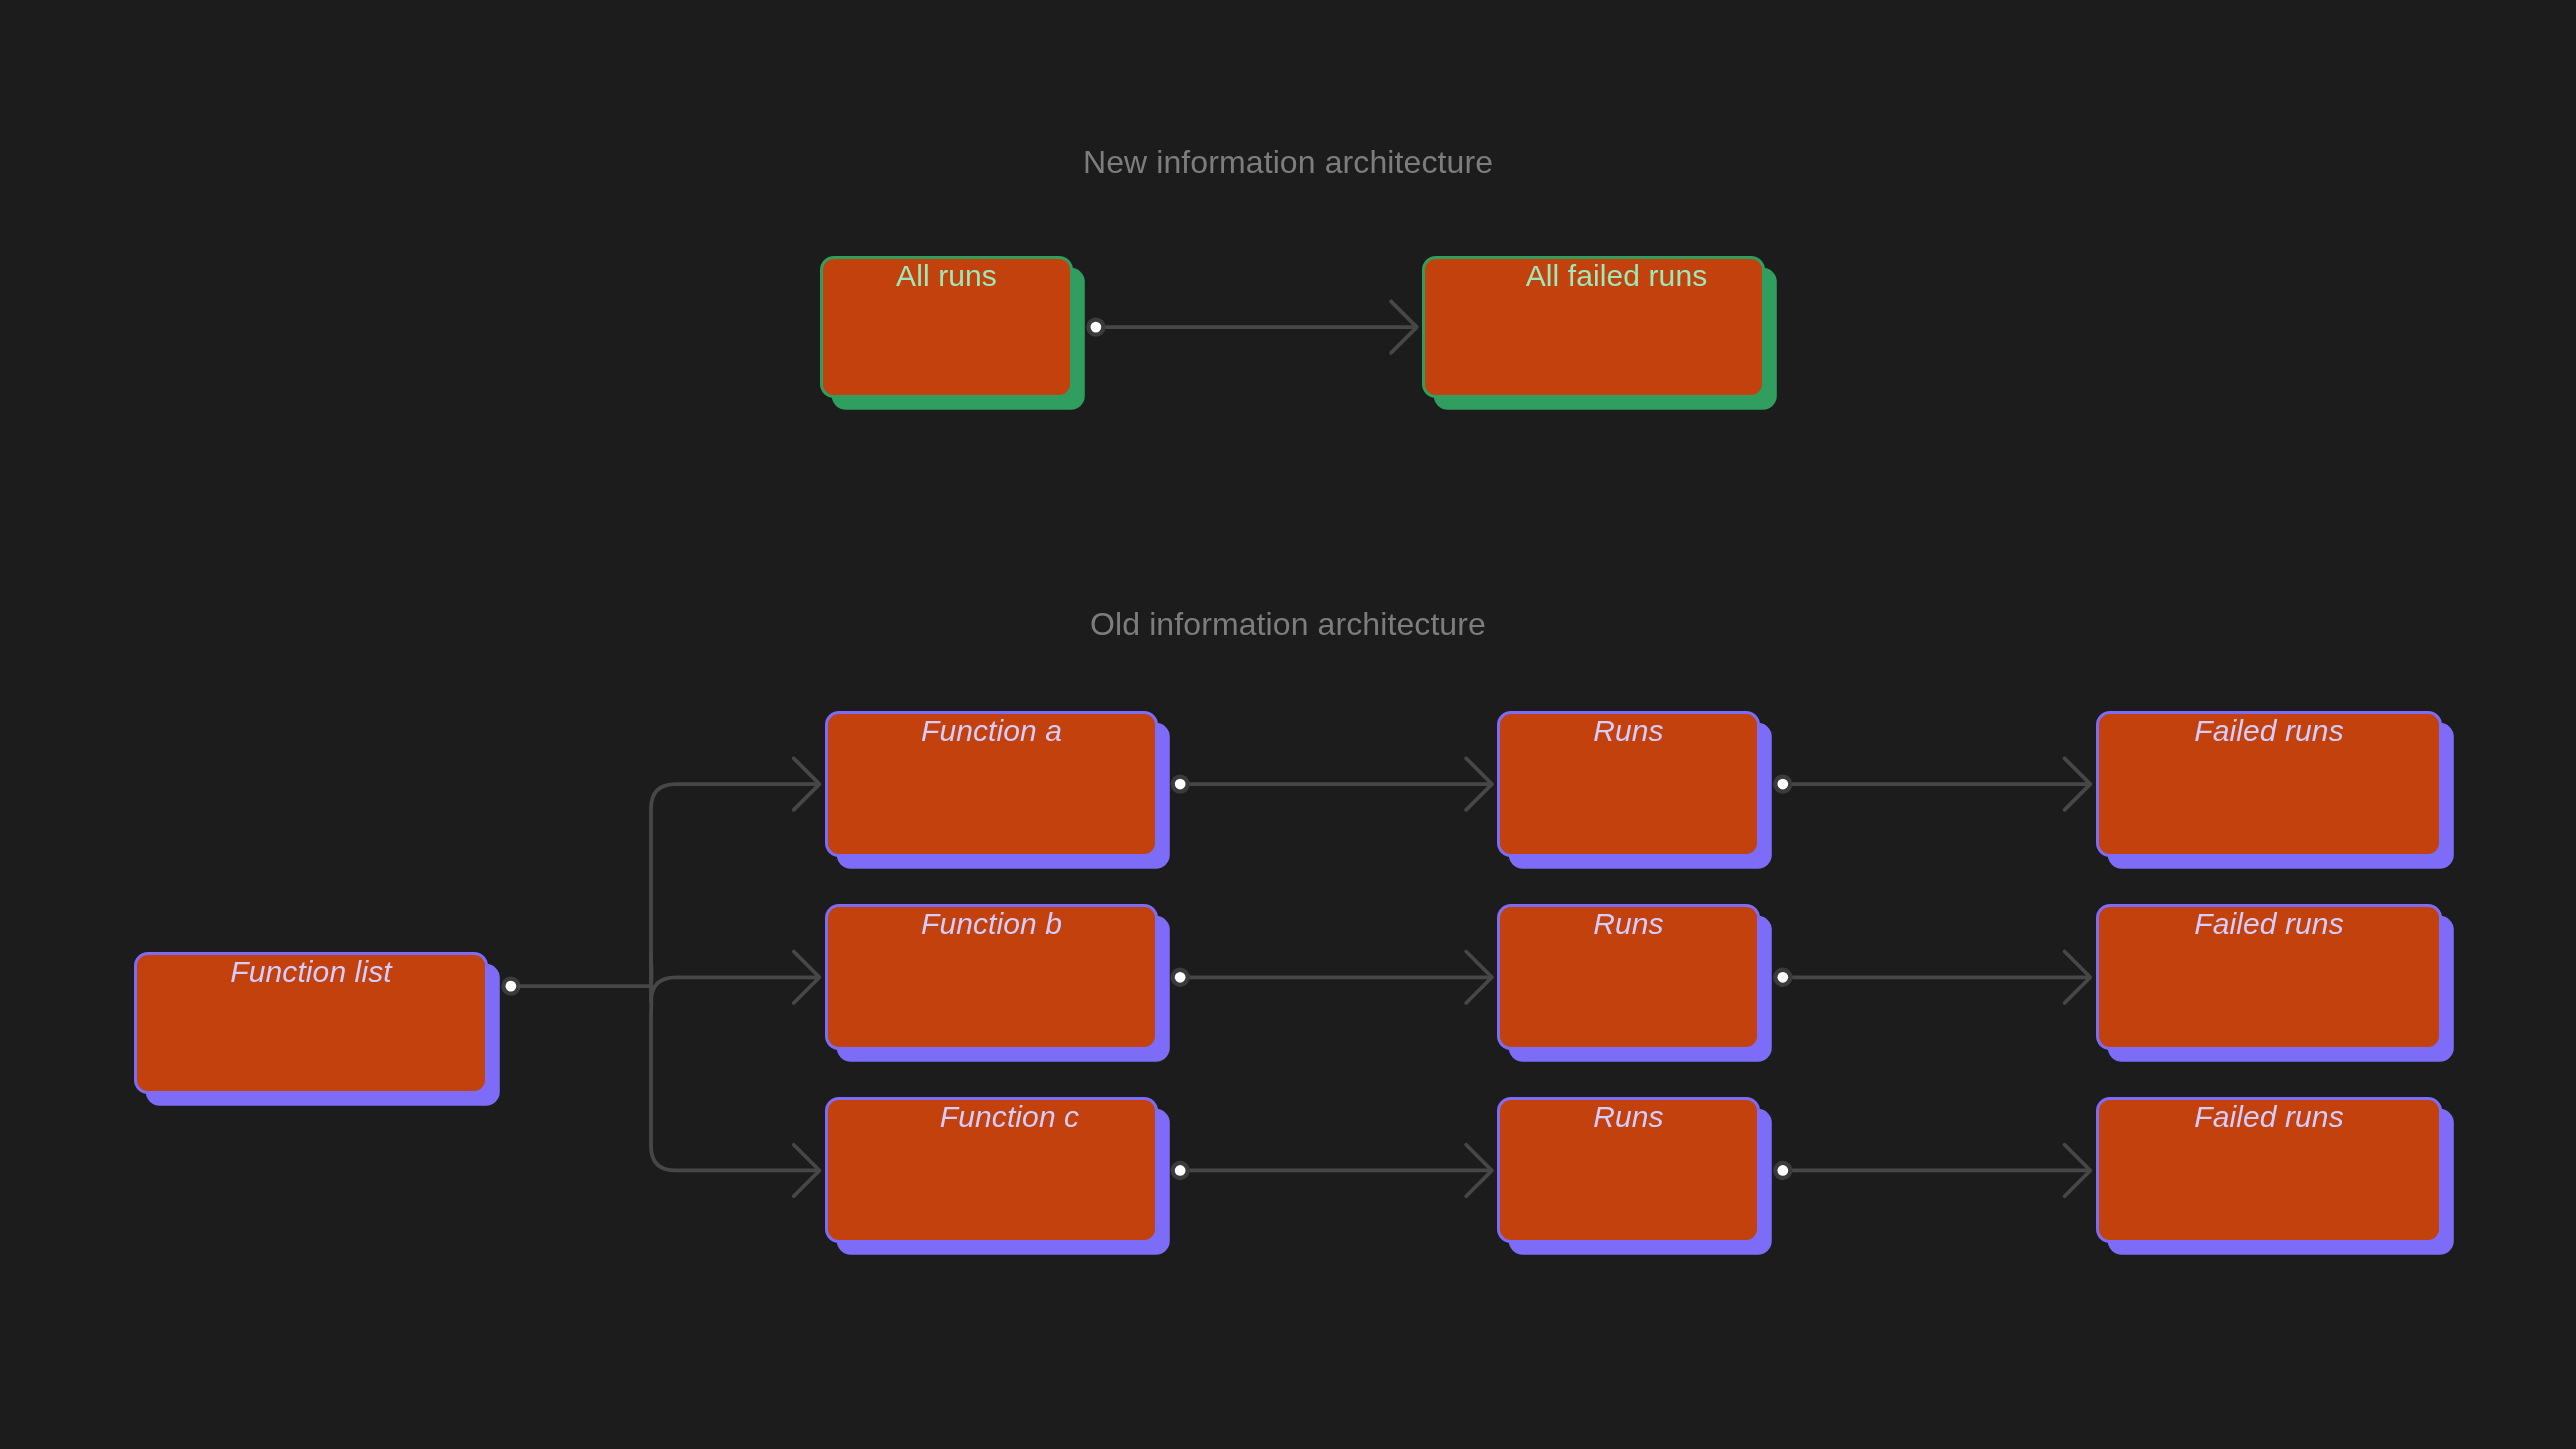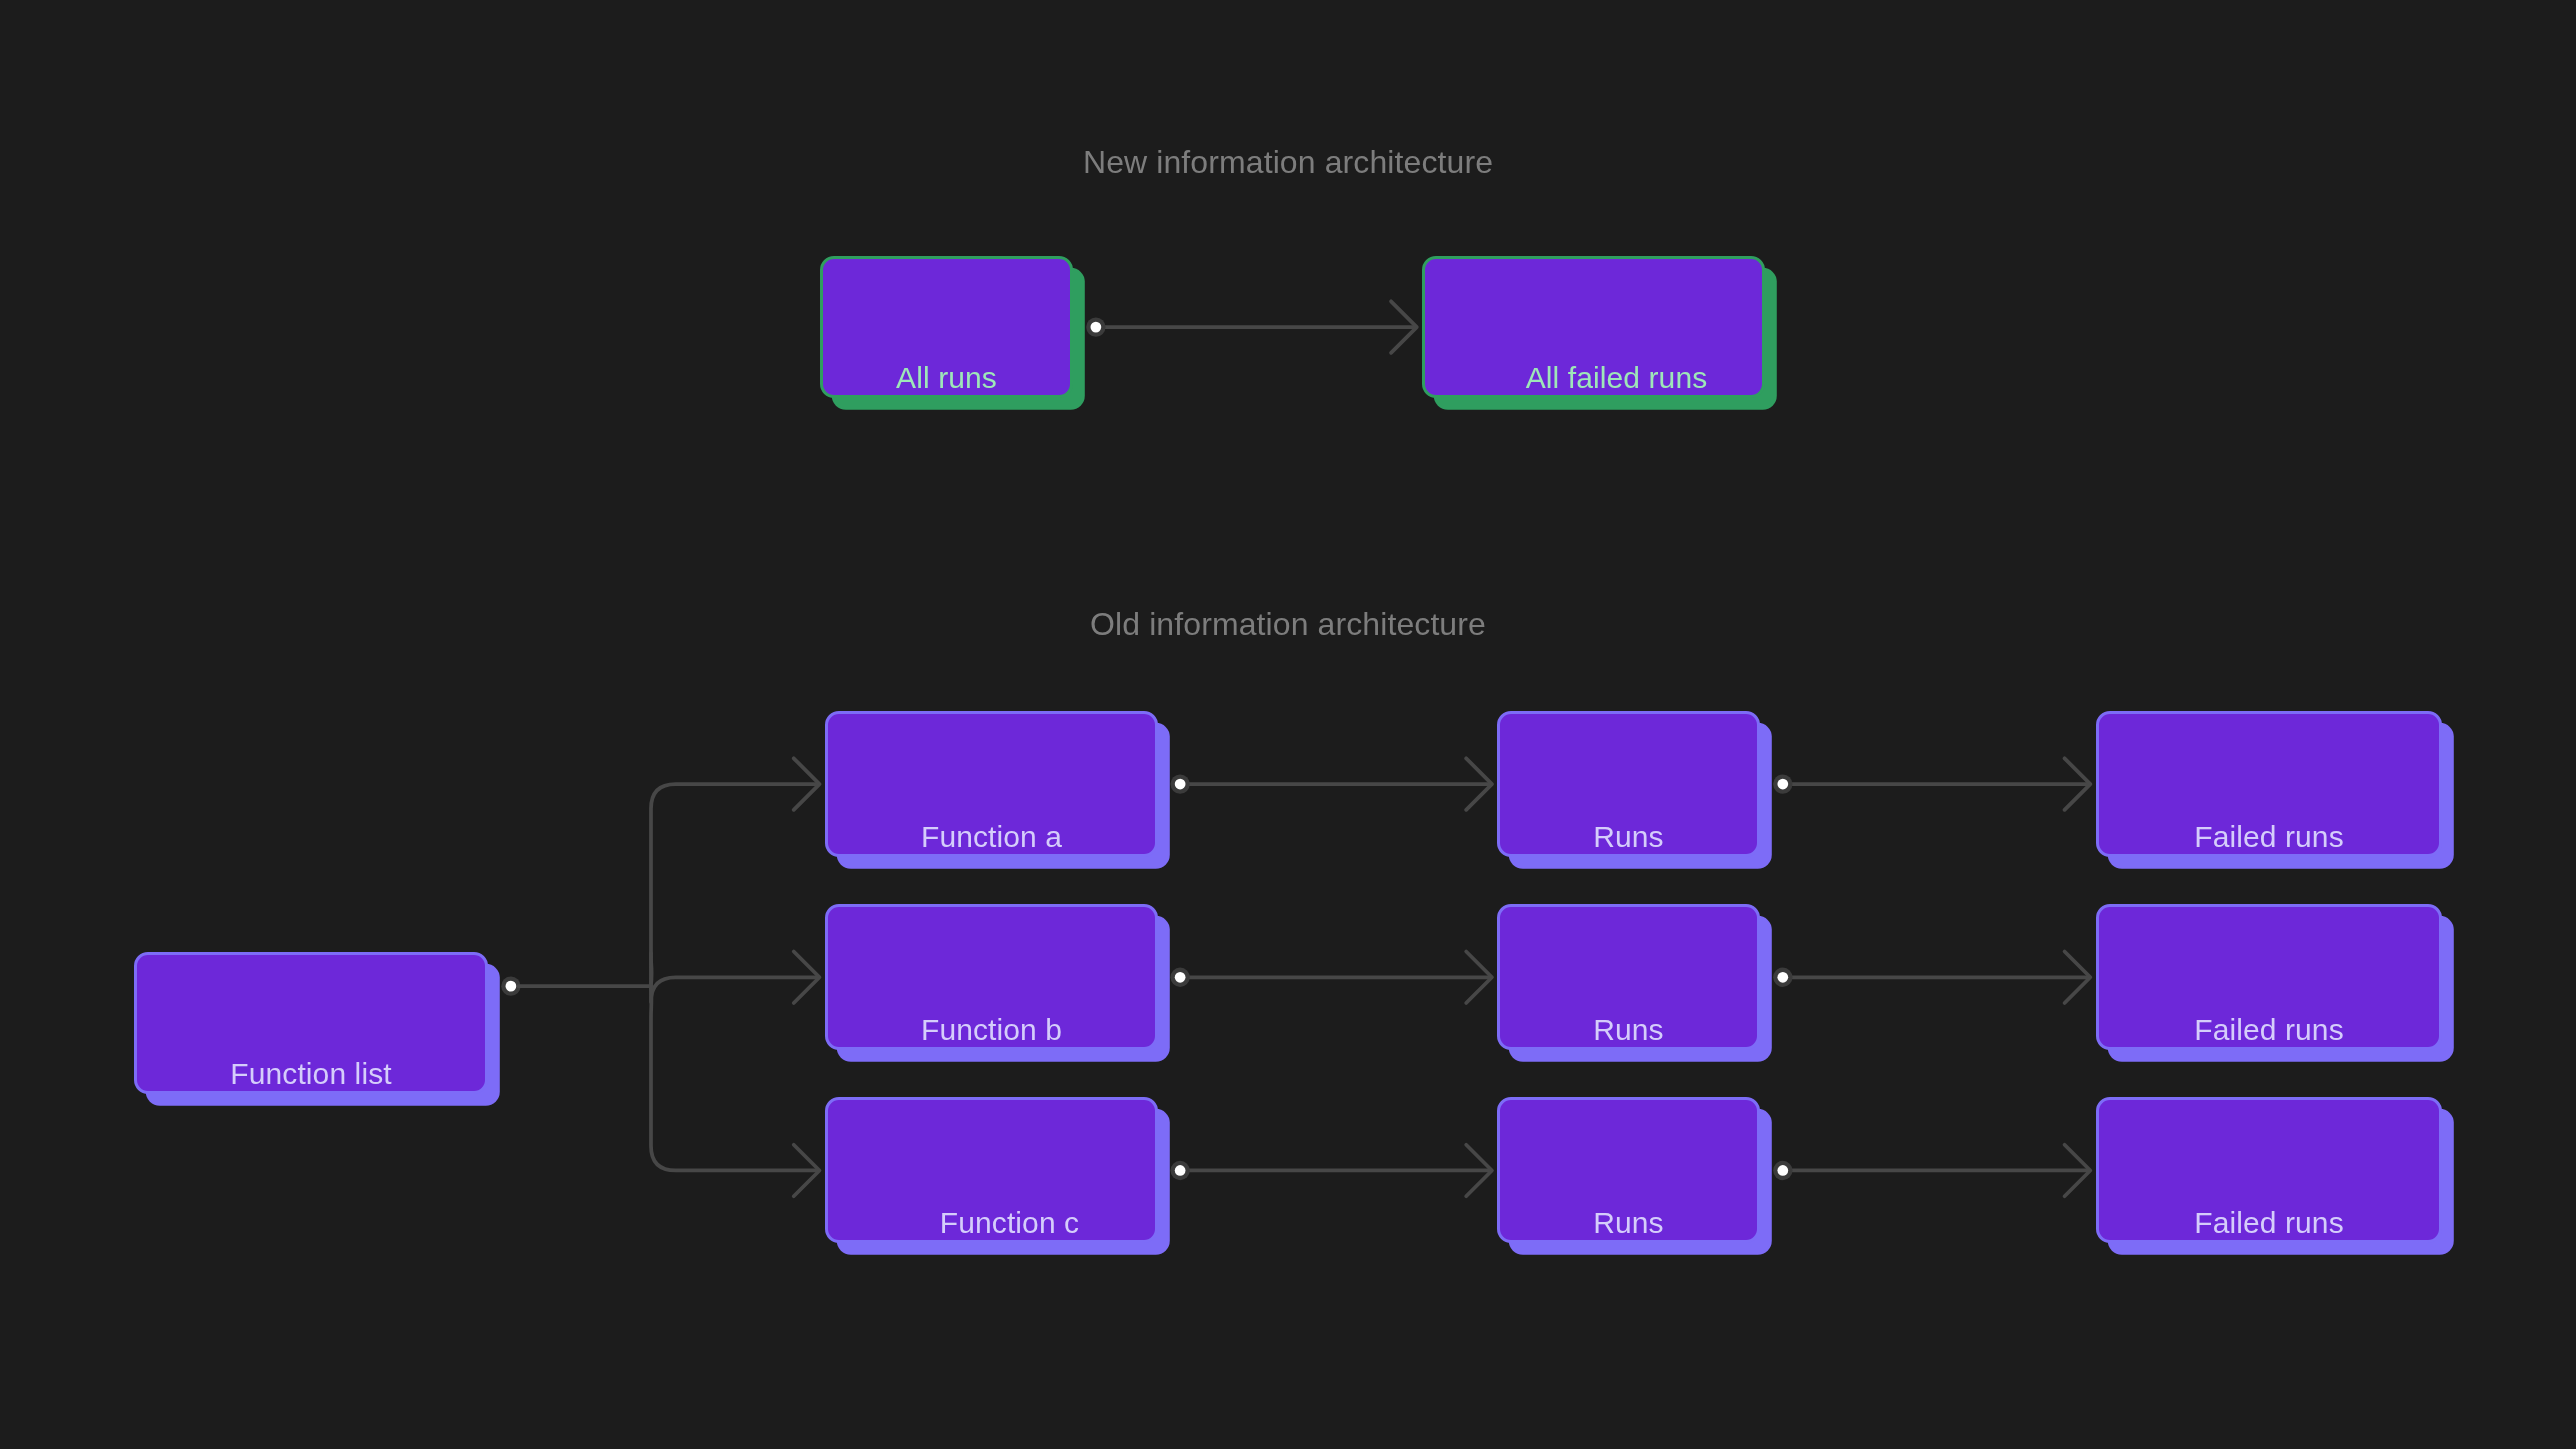--- a/index.html
+++ b/index.html
@@ -31,42 +31,43 @@
     letter-spacing: 0.1px;
     white-space: nowrap;
     text-align: center;
     line-height: 1;
   }
 
   
   .node {
     position: absolute;
     box-sizing: border-box;
-    background: #6d28d9;
+    background: #c2410c;
     border-radius: 14px;
     border-style: solid;
     border-width: 3.8px;
     display: flex;
-    align-items: flex-end;
+    align-items: flex-start;
     justify-content: center;
     font-size: 30px;
     font-weight: 400;
     letter-spacing: 0.1px;
     white-space: nowrap;
     z-index: 3;
   }
   .node.green {
     border-color: #2f9e5f;
     color: #9ee7b8;
     box-shadow: 11.8px 11.8px 0 0 #2f9e5f;
   }
   .node.purple {
     border-color: #7d6cf7;
     color: #d5cdfb;
     box-shadow: 11.8px 11.8px 0 0 #7d6cf7;
+    font-style: italic;
   }
 
   
   #wires {
     position: absolute;
     left: 0;
     top: 0;
     width: 2576px;
     height: 1449px;
     z-index: 1;

